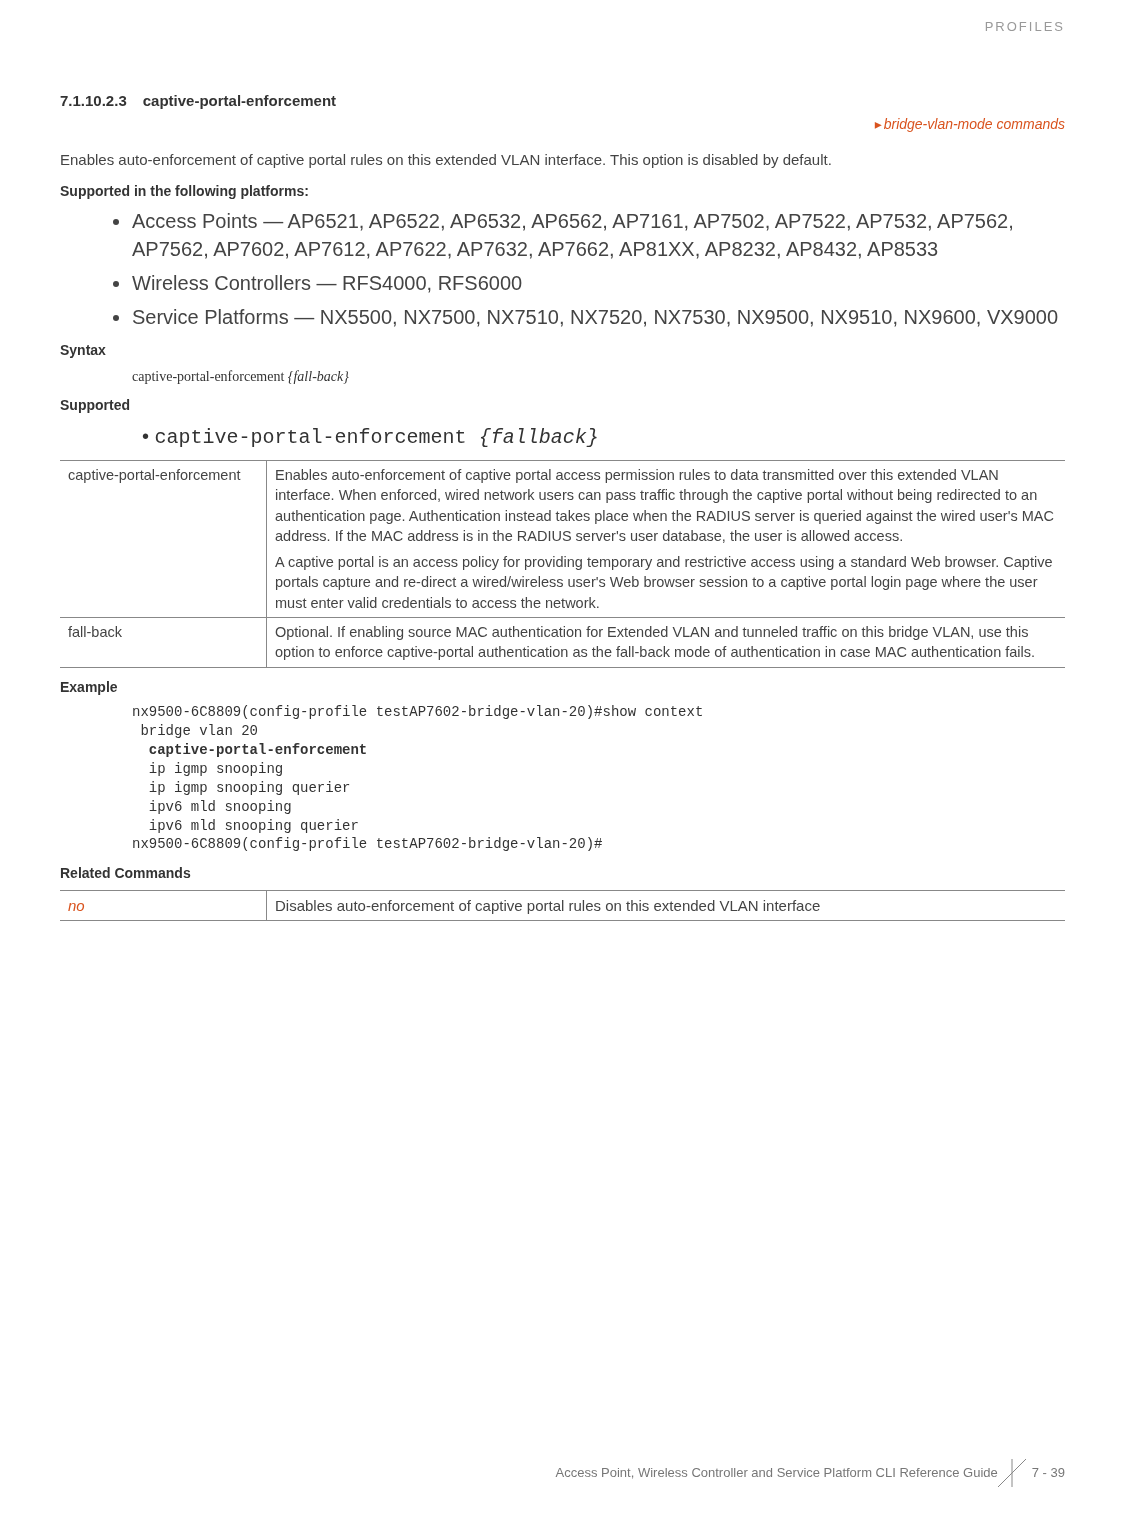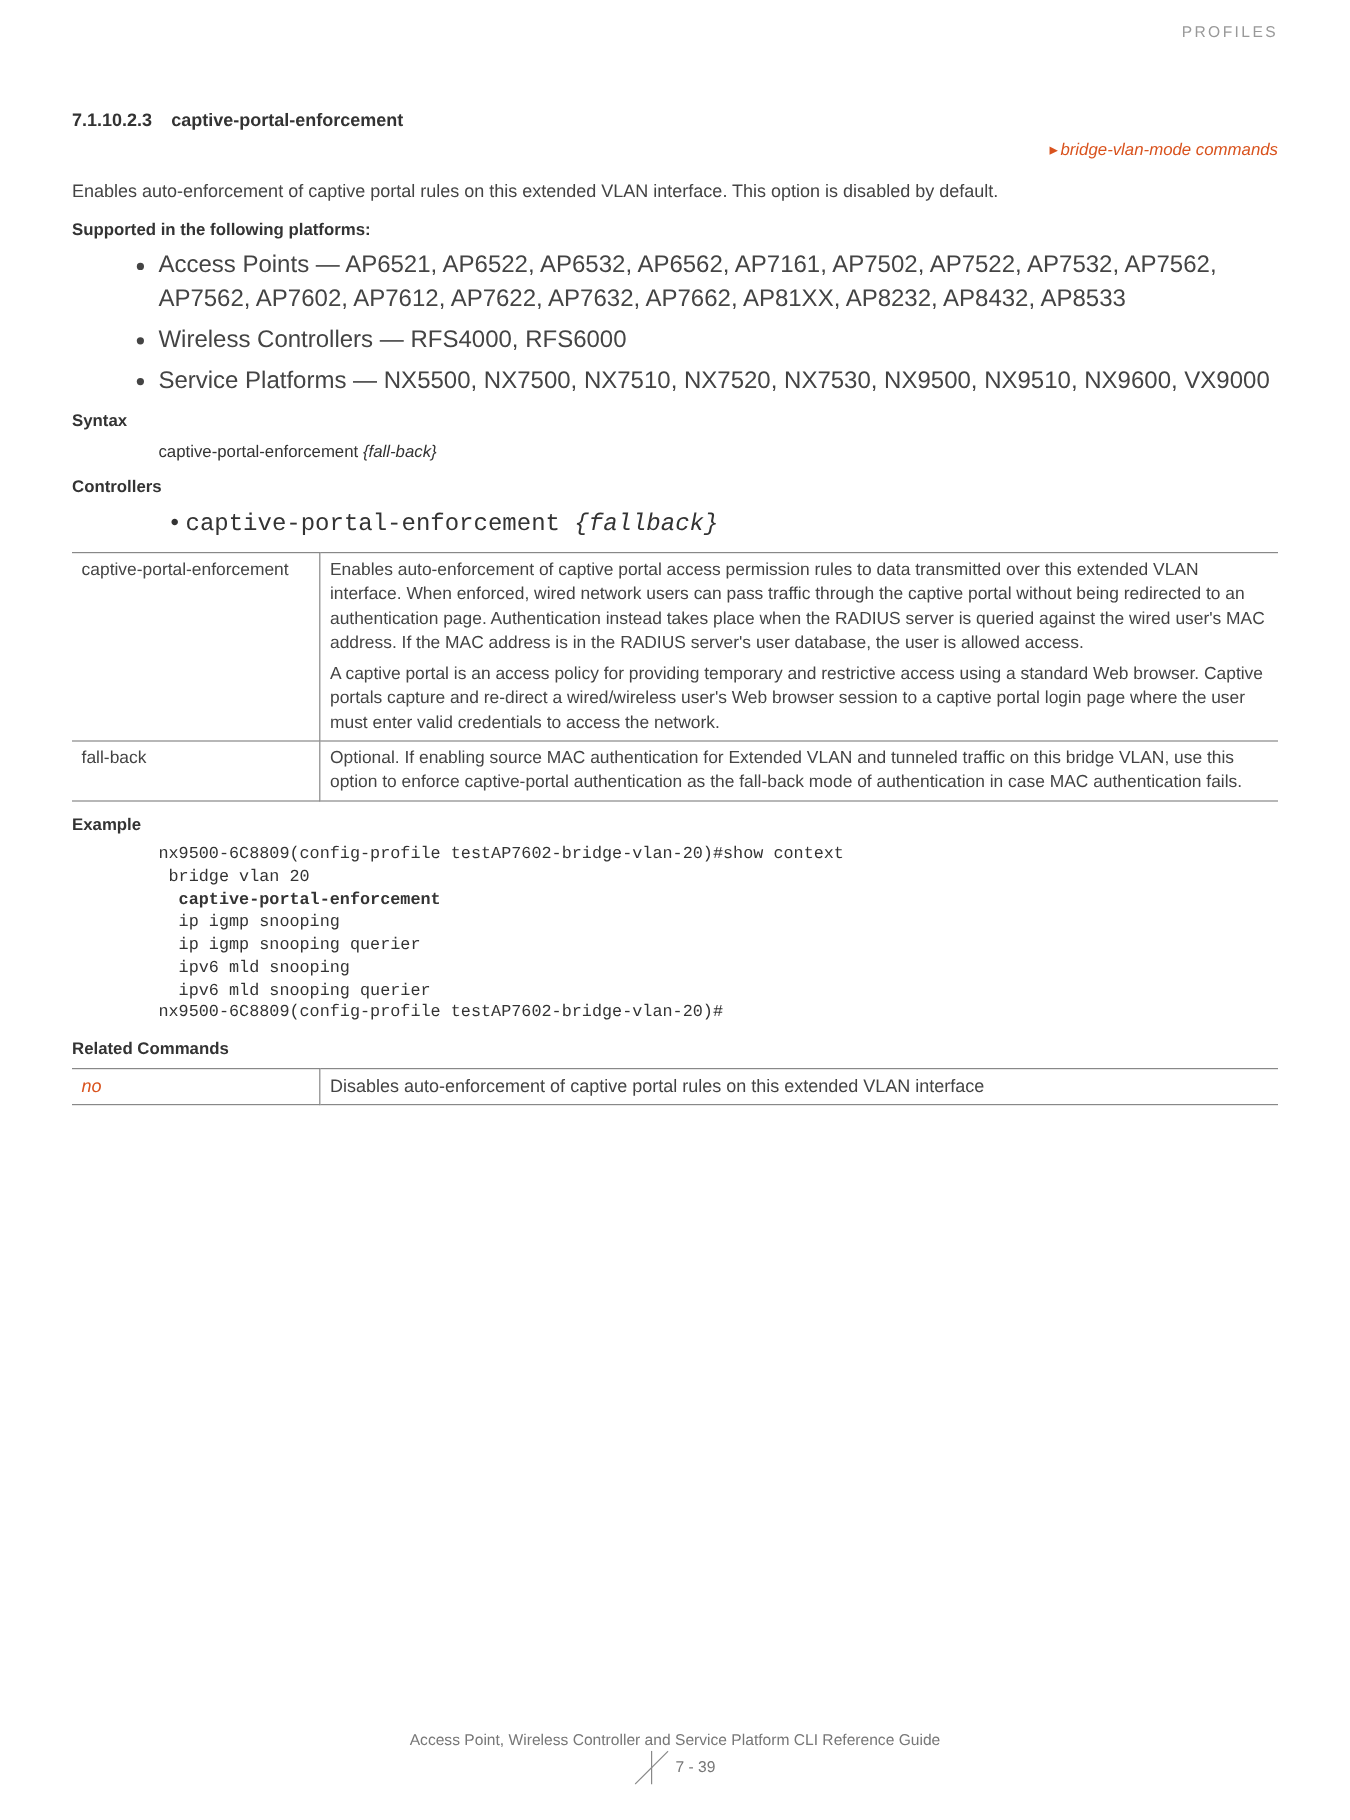--- a/index.html
+++ b/index.html
@@ -57,21 +57,21 @@
     list-style-type: disc;
     padding-left: 72px;
     margin: 4px 0 10px 0;
   }
   ul.platform-list li {
     margin-bottom: 6px;
     font-size: 20px;
     color: #444;
   }
   .mono {
-    font-family: Liberation Sans, sans-serif;
+    font-family: Liberation Serif, serif;
     font-size: 14px;
     white-space: pre;
   }
   .syntax-block {
     margin-left: 72px;
     margin-bottom: 6px;
   }
   .param-bullet {
     margin-left: 82px;
     margin-bottom: 8px;
@@ -133,21 +133,20 @@
   .footer {
     position: absolute;
     bottom: 30px;
     left: 60px;
     right: 60px;
     display: flex;
     justify-content: flex-end;
     align-items: center;
     font-size: 13px;
     color: #777;
-    flex-direction: column;
   }
   .footer .pagecorner {
     display: flex;
     align-items: center;
   }
   .footer .pagecorner svg {
     margin-right: 6px;
   }
 </style>
 </head>
@@ -168,21 +167,21 @@
 <div class="bold-heading">Supported in the following platforms:</div>
 <ul class="platform-list">
   <li>Access Points — AP6521, AP6522, AP6532, AP6562, AP7161, AP7502, AP7522, AP7532, AP7562, AP7562, AP7602, AP7612, AP7622, AP7632, AP7662, AP81XX, AP8232, AP8432, AP8533</li>
   <li>Wireless Controllers — RFS4000, RFS6000</li>
   <li>Service Platforms — NX5500, NX7500, NX7510, NX7520, NX7530, NX9500, NX9510, NX9600, VX9000</li>
 </ul>
 
 <div class="bold-heading">Syntax</div>
 <div class="syntax-block mono"><span>captive-portal-enforcement </span><i>{fall-back}</i></div>
 
-<div class="bold-heading">Controllers</div>
+<div class="bold-heading">Supported</div>
 <div class="param-bullet"><span class="dot">• </span><span>captive-portal-enforcement </span><i>{fallback}</i></div>
 
 <table class="param-table">
   <tbody>
       <tr>
     <td>captive-portal-enforcement</td>
     <td>
       <p>Enables auto-enforcement of captive portal access permission rules to data transmitted over this extended VLAN interface. When enforced, wired network users can pass traffic through the captive portal without being redirected to an authentication page. Authentication instead takes place when the RADIUS server is queried against the wired user's MAC address. If the MAC address is in the RADIUS server's user database, the user is allowed access.</p>
       <p>A captive portal is an access policy for providing temporary and restrictive access using a standard Web browser. Captive portals capture and re-direct a wired/wireless user's Web browser session to a captive portal login page where the user must enter valid credentials to access the network.</p>
     </td>

